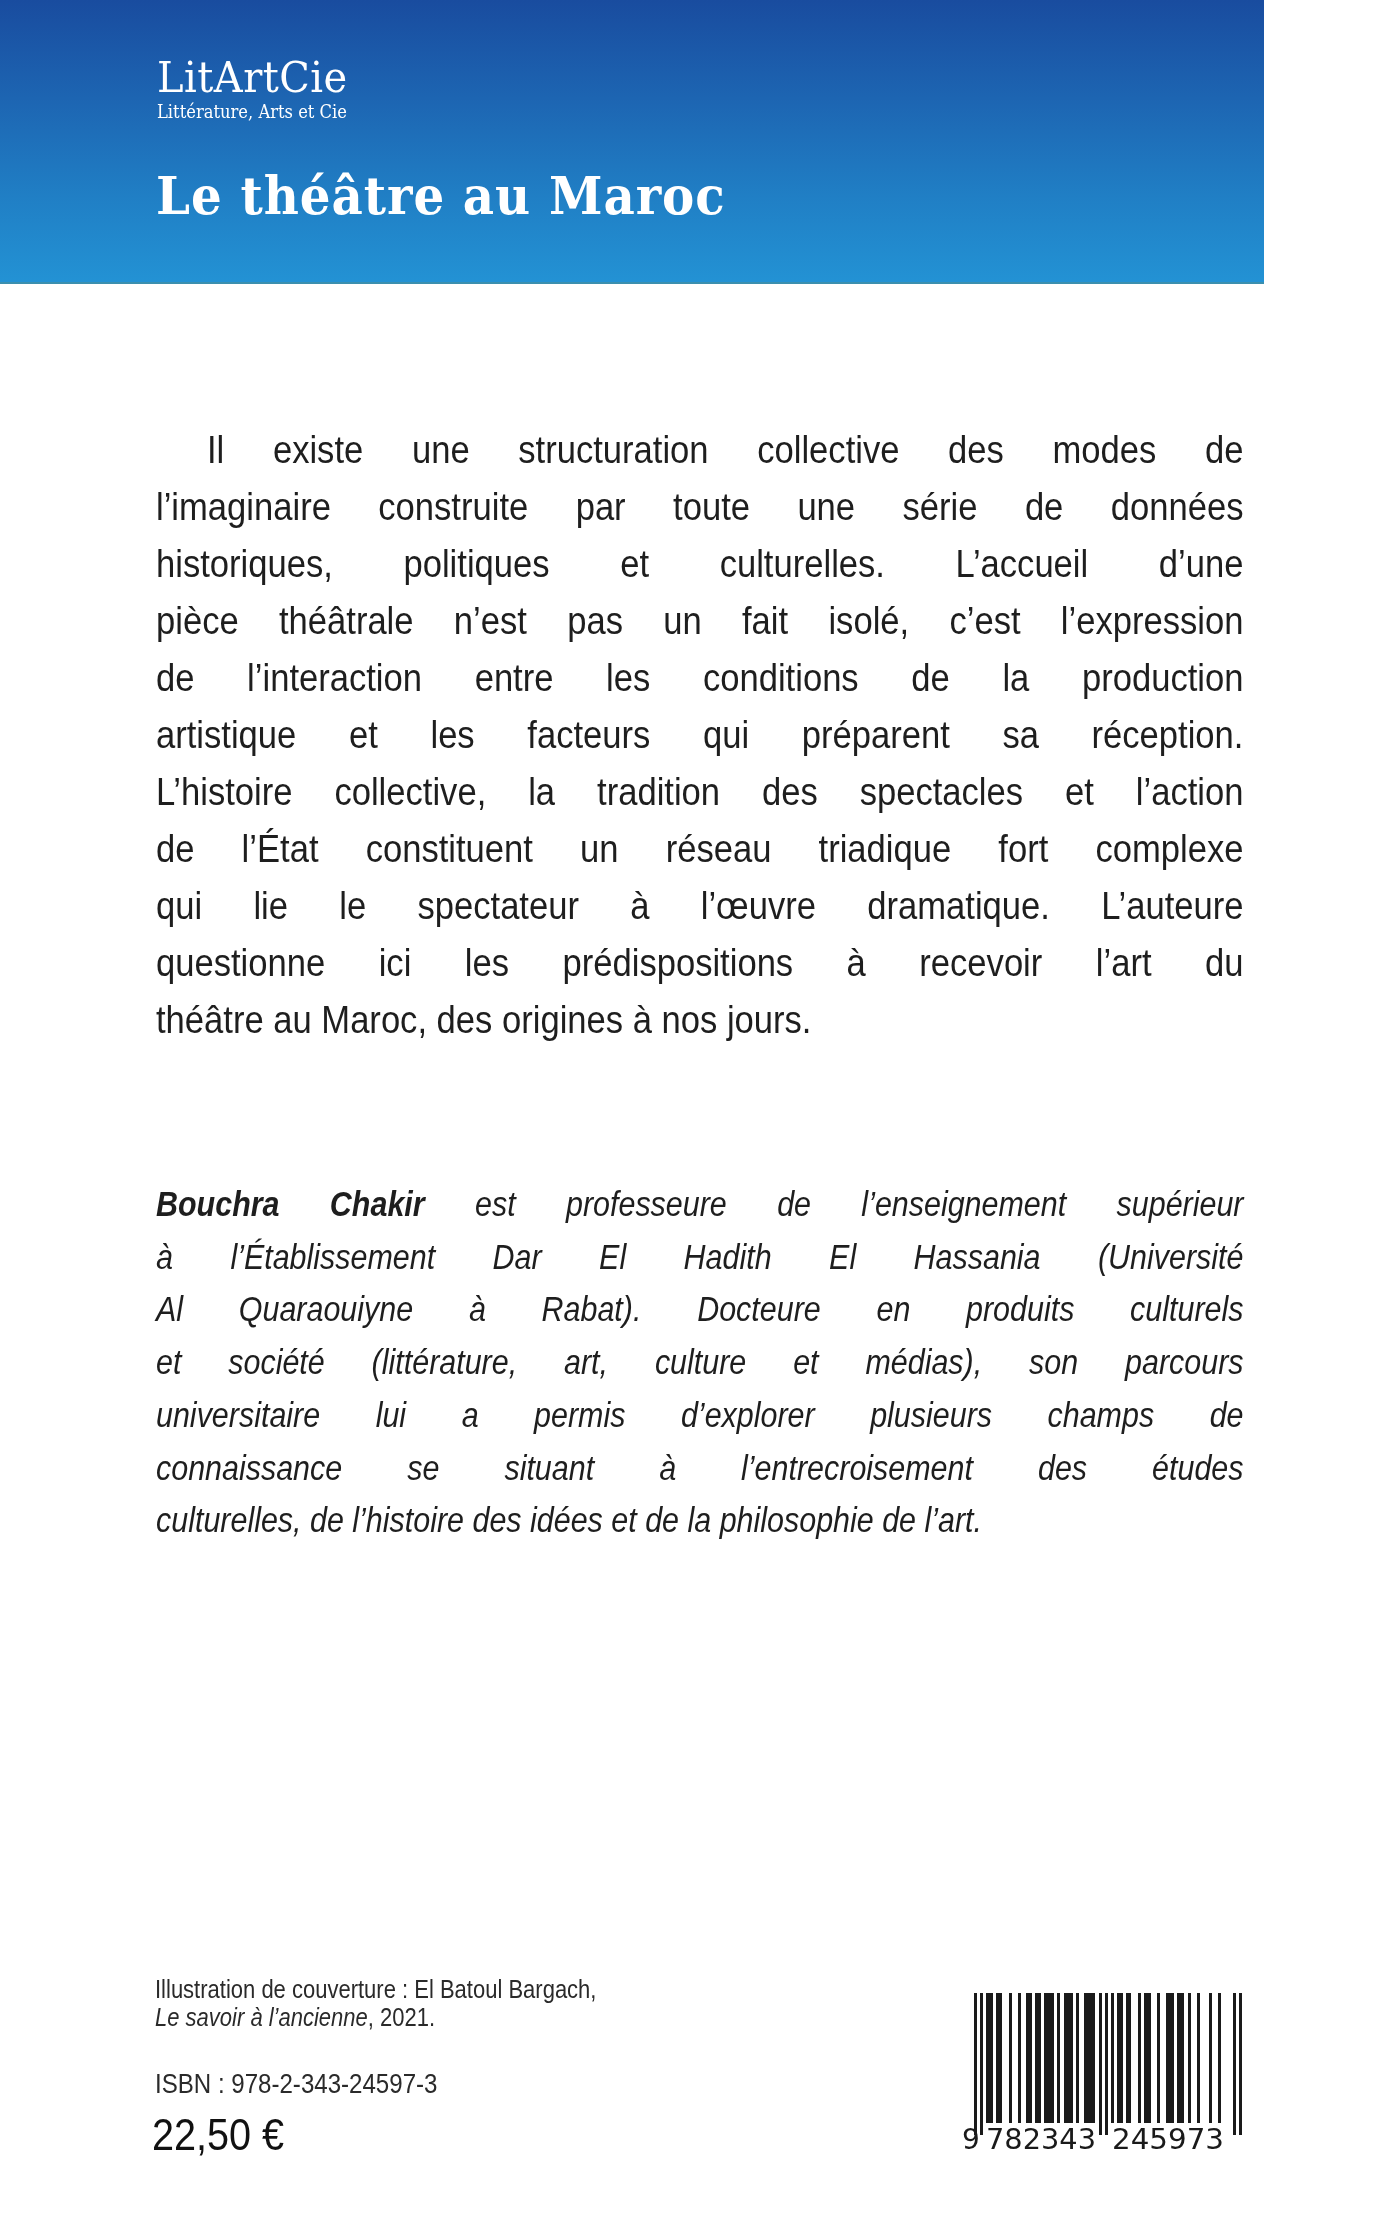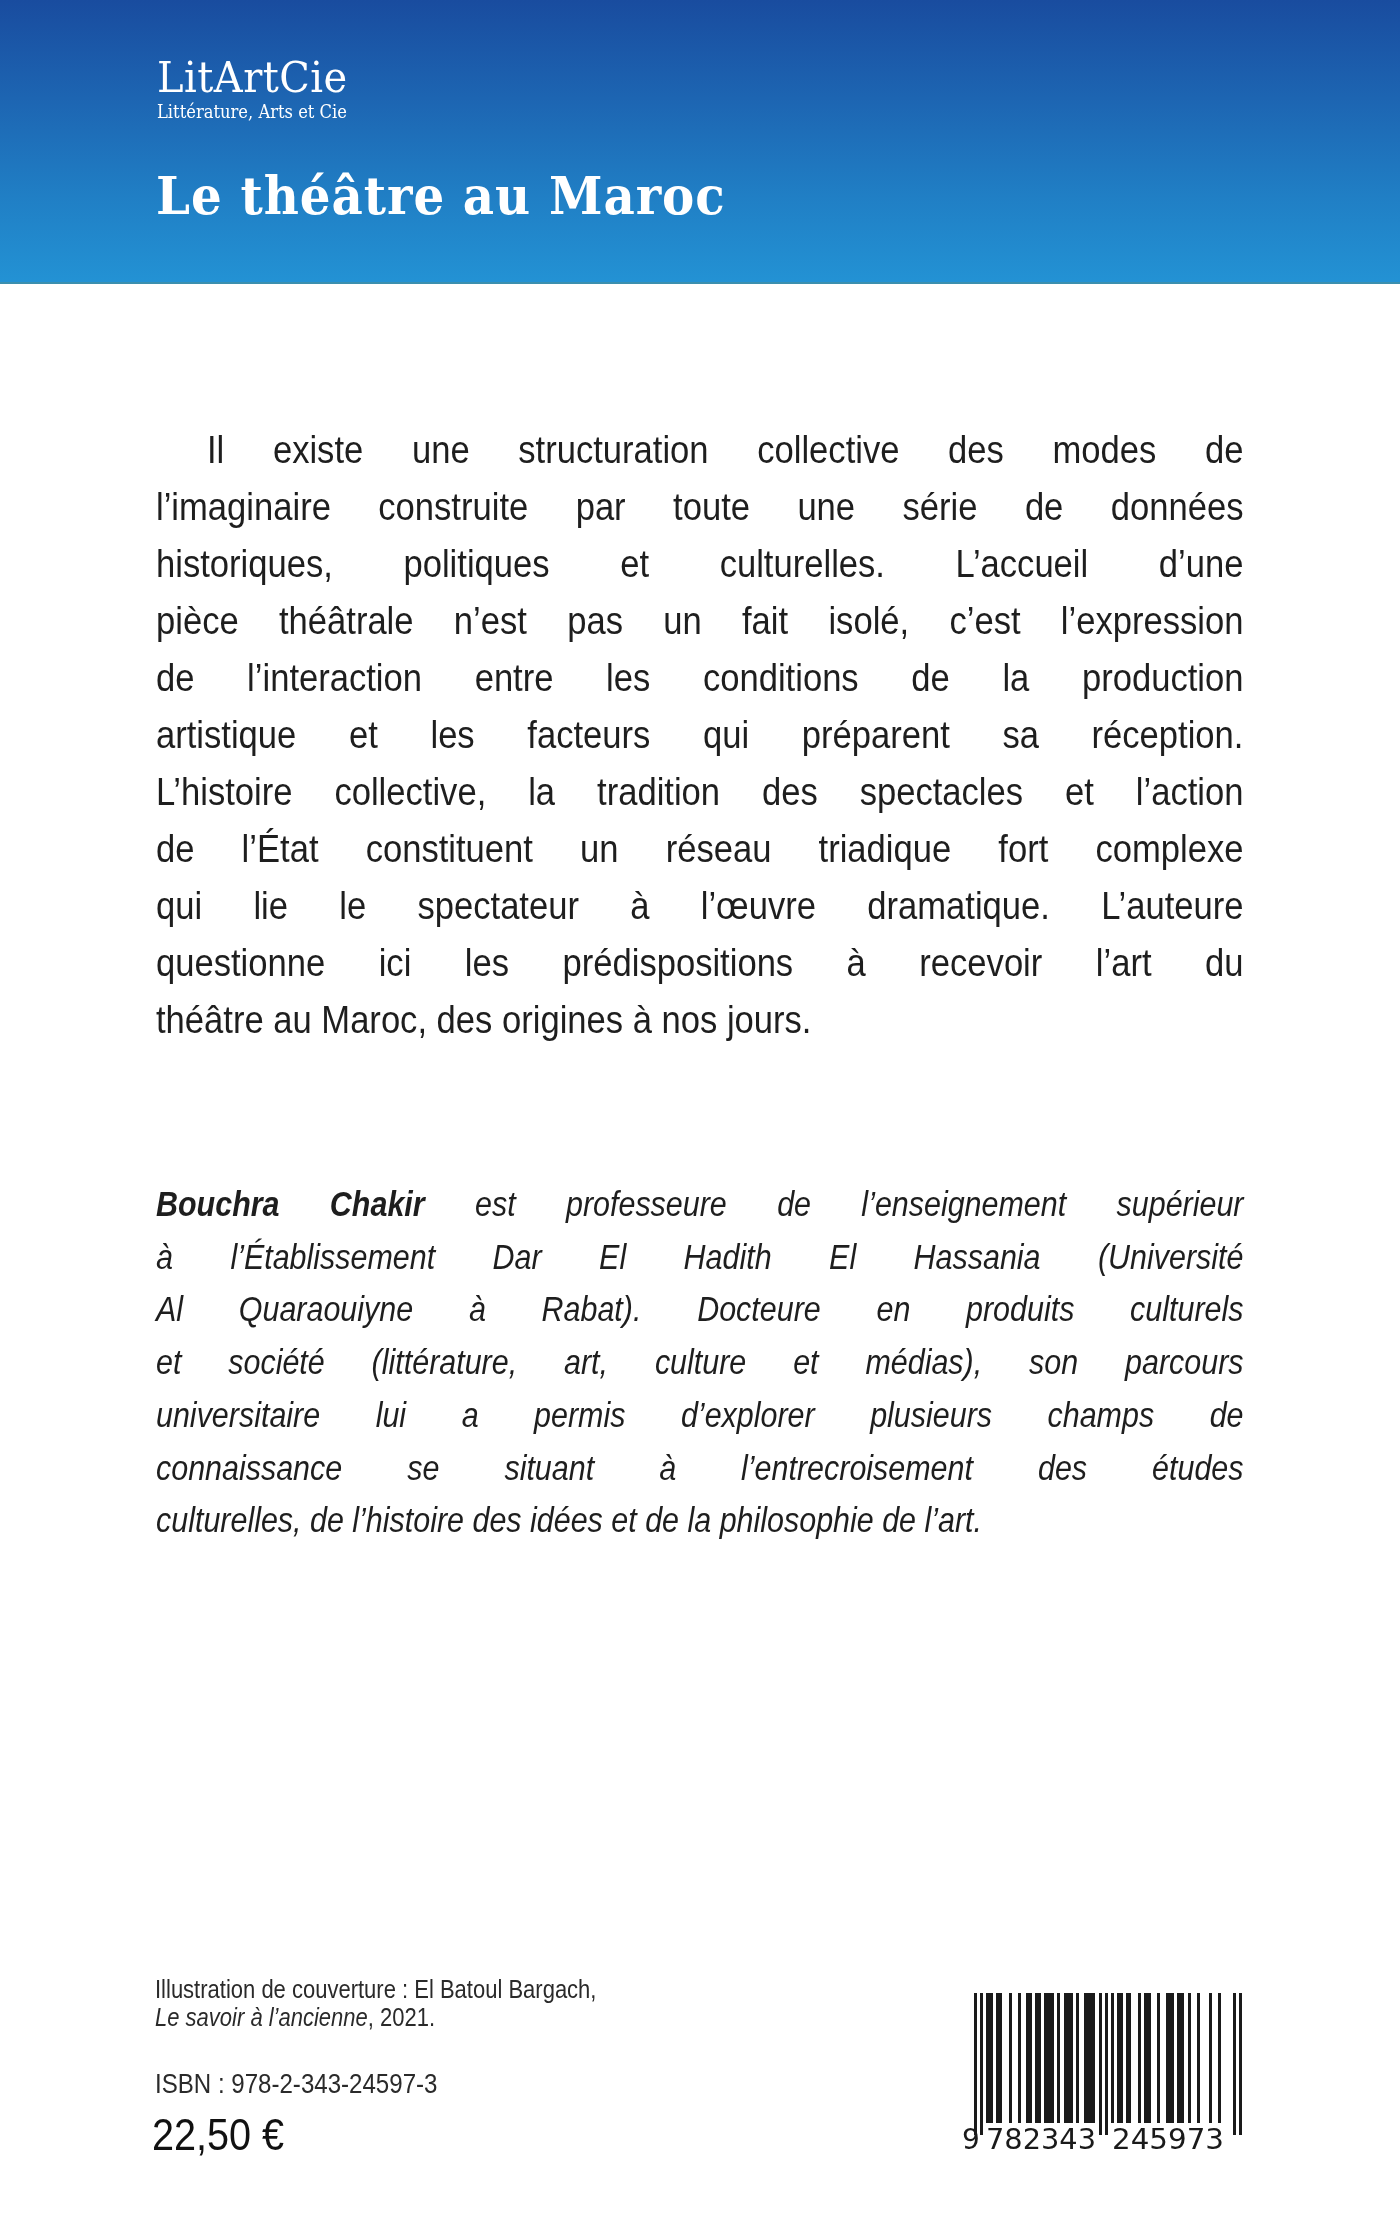--- a/index.html
+++ b/index.html
@@ -11,21 +11,21 @@
     width: 1400px;
     height: 2231px;
     position: relative;
     overflow: hidden;
     font-family: "Liberation Sans", "DejaVu Sans", sans-serif;
     color: #1e1e1e;
   }
   .header {
     position: absolute;
     left: 0; top: 0;
-    width: 1400px;
+    width: 1264px;
     height: 284px;
     background: linear-gradient(to bottom, #194c9f 0%, #1d65b2 35%, #207fc5 70%, #2392d4 100%);
     border-bottom: 2px solid #3b8fae;
     box-sizing: border-box;
   }
   .logo {
     position: absolute;
     left: 157px;
     top: 54px;
     color: #ffffff;

